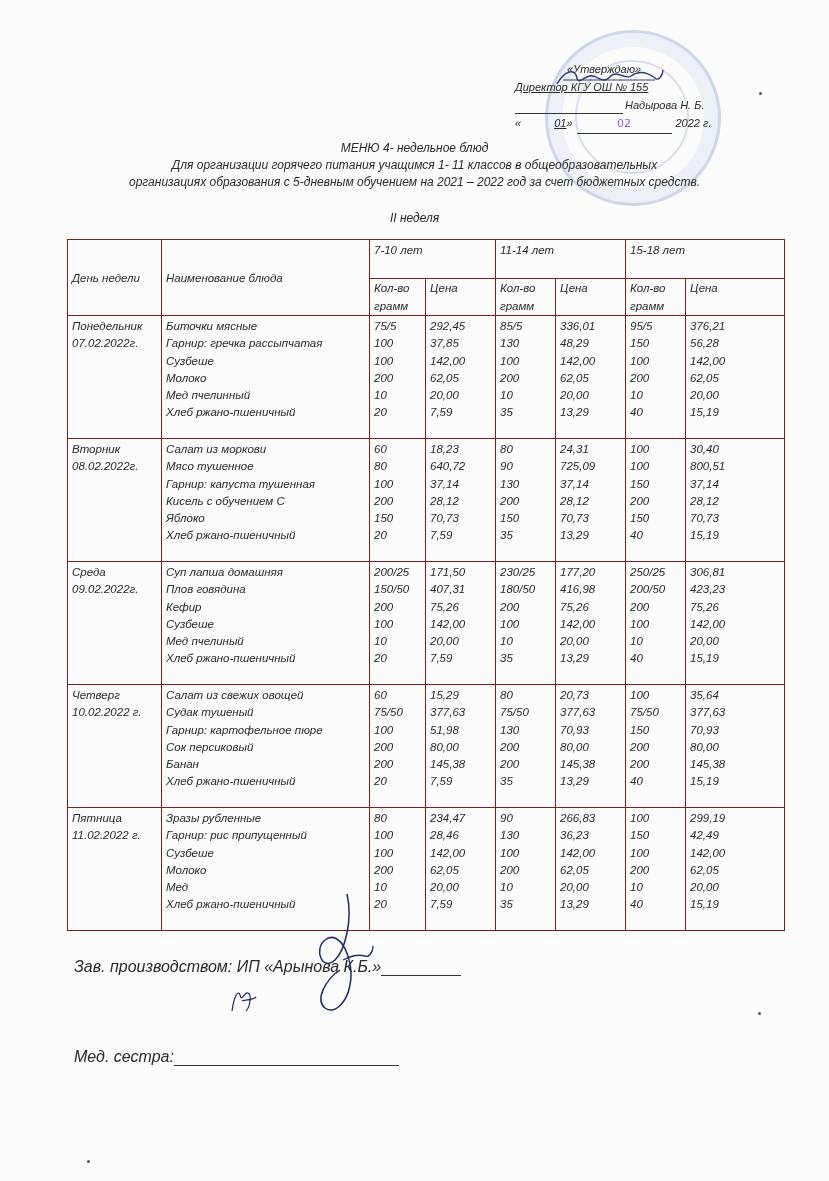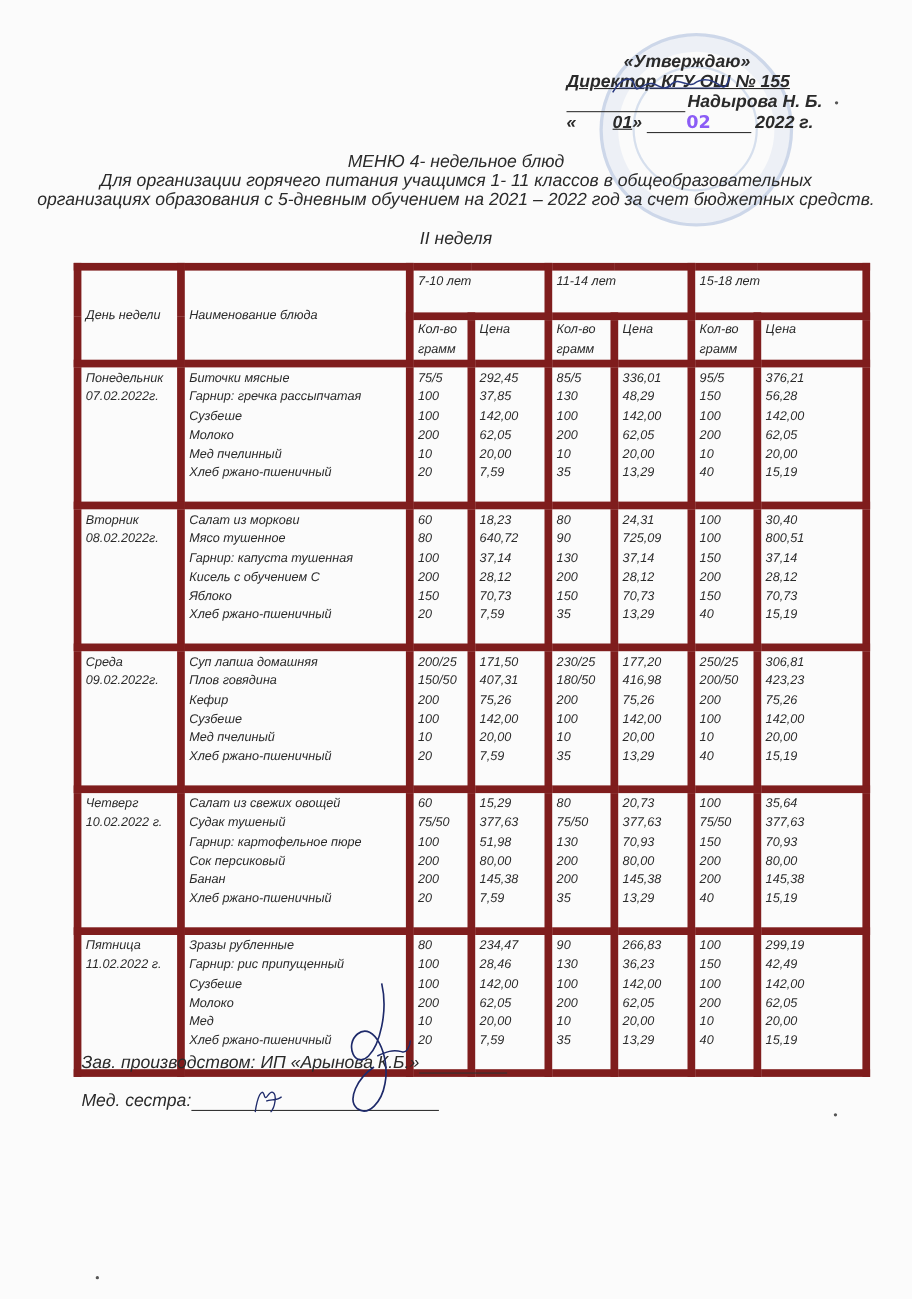--- a/index.html
+++ b/index.html
@@ -8,53 +8,53 @@
     font-family: "Liberation Sans", sans-serif; font-style: italic; color: #2a2a2a;
   }
   .stamp {
     position: absolute; left: 545px; top: 30px; width: 170px; height: 170px; border-radius: 50%;
     border: 3px solid rgba(120,150,200,0.35); box-shadow: inset 0 0 0 14px rgba(140,165,210,0.12);
   }
   .stamp-inner {
     position: absolute; left: 575px; top: 60px; width: 110px; height: 110px; border-radius: 50%;
     border: 2px solid rgba(120,150,200,0.28);
   }
-  .approve { position: absolute; left: 515px; top: 48px; font-size: 16px; line-height: 18px; font-weight: bold; }
+  .approve { position: absolute; left: 515px; top: 60px; font-size: 11px; line-height: 18px; }
   .approve div { white-space: nowrap; }
   .approve .a-title { padding-left: 52px; }
   .approve .a-director { text-decoration: underline; }
   .approve .a-name { padding-left: 0; }
   .approve .a-name .line { display: inline-block; width: 108px; border-bottom: 1px solid #333; margin-right: 2px; vertical-align: bottom; height: 14px; }
   .approve .a-date .q { text-decoration: underline; margin-left: 33px; }
   .approve .a-date .month { display: inline-block; width: 95px; border-bottom: 1px solid #333; text-align: center; margin: 0 4px; font-style: normal; font-family: "DejaVu Sans", sans-serif; color: #8b5cf6; }
   .sig-top { position: absolute; left: 555px; top: 66px; width: 110px; height: 24px; }
 
-  .head { position: absolute; left: 0; width: 829px; text-align: center; font-size: 16px; line-height: 16px; }
+  .head { position: absolute; left: 0; width: 829px; text-align: center; font-size: 12px; line-height: 16px; }
   .h1 { top: 140px; }
   .h2 { top: 157px; }
   .h3 { top: 174px; }
   .h4 { top: 210px; }
 
   table.menu {
     position: absolute; left: 67px; top: 239px; width: 717px; border-collapse: collapse;
     font-size: 11.5px; table-layout: fixed;
   }
   table.menu td, table.menu th {
-    border: 7px solid #7f1d1d; font-weight: normal; text-align: left; vertical-align: top; padding: 0 4px;
+    border: 1px solid #7f1d1d; font-weight: normal; text-align: left; vertical-align: top; padding: 0 4px;
   }
   .hd-day, .hd-name { vertical-align: middle !important; }
   .hd-age { height: 34px; padding-top: 4px !important; }
   .hd-sub { height: 36px; line-height: 18px; }
   .day-cell { line-height: 17px; padding-top: 2px !important; height: 120px; }
   .cell-lines div { line-height: 17.3px; white-space: nowrap; }
   .cell-lines { padding-top: 2px !important; }
 
   .footer { position: absolute; left: 74px; font-size: 16px; }
   .f1 { top: 958px; }
-  .f2 { top: 992px; }
+  .f2 { top: 1048px; }
   .fline { display: inline-block; border-bottom: 1px solid #333; vertical-align: bottom; height: 14px; }
   .f1 .fline { width: 80px; }
   .f2 .fline { width: 225px; }
   .sig-big { position: absolute; left: 295px; top: 890px; width: 80px; height: 130px; }
   .sig-small { position: absolute; left: 228px; top: 985px; width: 30px; height: 30px; }
   .dot { position: absolute; width: 3px; height: 3px; background: #555; border-radius: 50%; }
 </style>
 </head>
 <body>
 

